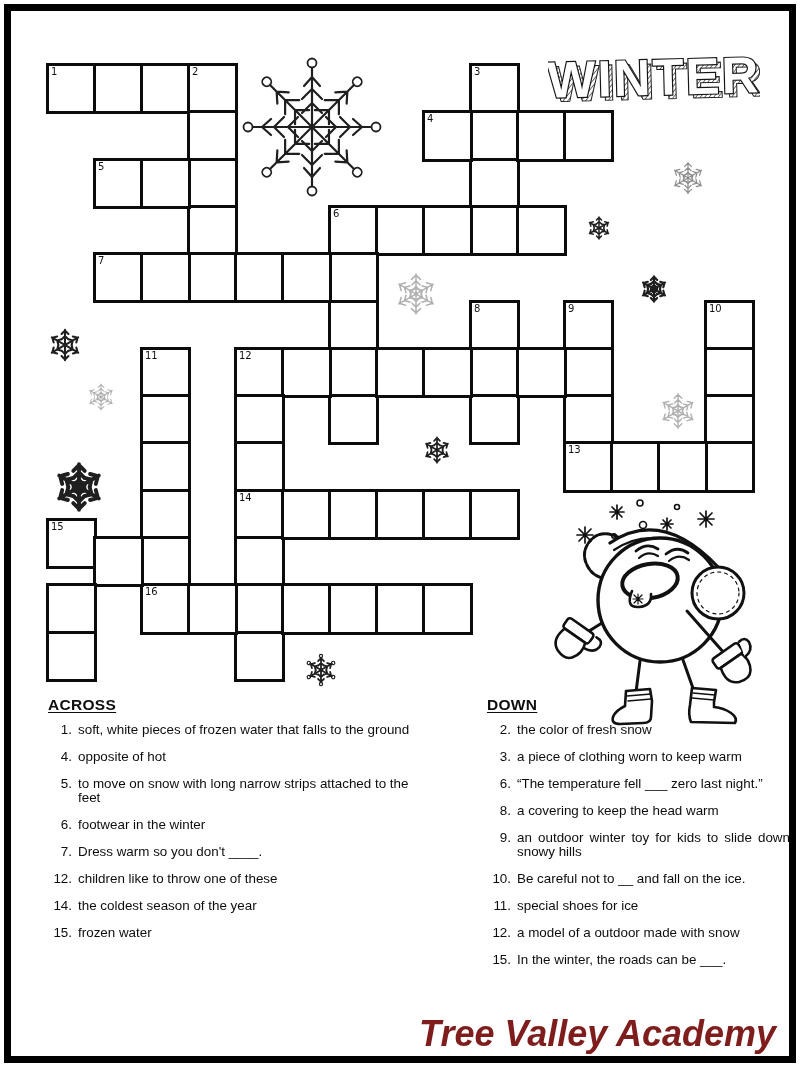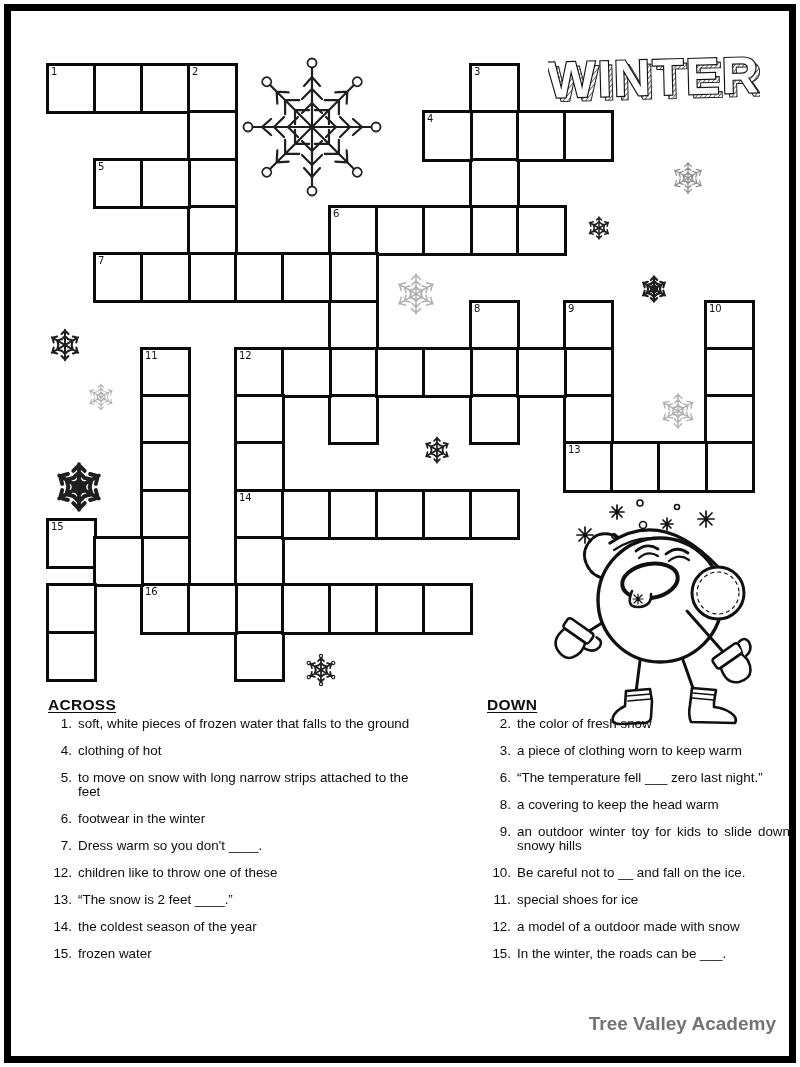--- a/index.html
+++ b/index.html
@@ -9,27 +9,27 @@
   #decor-svg{position:absolute;left:0;top:0;width:800px;height:1067px;}
   #grid{position:absolute;left:0;top:0;width:800px;height:700px;}
   .cell{position:absolute;background:#fff;outline:3px solid #0b0b0b;outline-offset:-1.5px;}
   .cellnum{position:absolute;top:1px;left:3px;font-size:10px;line-height:11px;
            font-family:"DejaVu Sans",sans-serif;color:#111;}
   #title-svg{position:absolute;left:548px;top:50px;}
   #char-svg{position:absolute;left:540px;top:495px;}
   .clues{position:absolute;}
   #across{left:48px;top:696px;width:382px;}
   #down{left:487px;top:696px;width:303px;}
-  .clues h2{font-size:15.5px;margin:0 0 3px 0;letter-spacing:.3px;
+  .clues h2{font-size:15.5px;margin:0 0 9px 0;letter-spacing:.3px;
             text-decoration:underline;text-underline-offset:2px;font-weight:bold;}
   .clue{display:flex;margin-bottom:12.5px;font-size:13.4px;line-height:14.4px;}
   .clue .cnum{flex:0 0 24px;text-align:right;margin-right:6px;}
   .clue .ctext{flex:1;}
   .clue.justify .ctext{text-align:justify;}
-  #footer{position:absolute;right:24px;top:1013px;font-size:19px;font-weight:bold;color:#737373;}
+  #footer{position:absolute;right:24px;top:1013px;font-size:36px;font-weight:bold;color:#7f1d1d;font-style:italic;}
 </style>
 </head>
 <body>
 
 <div class="page">
 
   <svg id="decor-svg" aria-hidden="true">
     <defs>
       <path id="arm-plain" d="M0,2 L0,-44 M0,-42 L-10,-32 M0,-42 L10,-32 M0,-26 L-9,-17 M0,-26 L9,-17" fill="none" stroke="currentColor" stroke-width="6" stroke-linecap="round"></path>
       <path id="arm-thin" d="M0,2 L0,-45 M0,-43 L-10,-33 M0,-43 L10,-33 M0,-30 L-9,-21 M0,-30 L9,-21 M0,-17 L-7,-9 M0,-17 L7,-9" fill="none" stroke="currentColor" stroke-width="3.5" stroke-linecap="round"></path>
@@ -291,41 +291,37 @@
 
   <div id="across" class="clues">
     <h2>ACROSS</h2>
     <div id="across-list">
         <div class="clue">
           <span class="cnum">1.</span>
           <span class="ctext">soft, white pieces of frozen water that falls to the ground</span>
         </div>
         <div class="clue">
           <span class="cnum">4.</span>
-          <span class="ctext">clothing of hot</span>
+          <span class="ctext">opposite of hot</span>
         </div>
         <div class="clue">
           <span class="cnum">5.</span>
           <span class="ctext">to move on snow with long narrow strips attached to the feet</span>
         </div>
         <div class="clue">
           <span class="cnum">6.</span>
           <span class="ctext">footwear in the winter</span>
         </div>
         <div class="clue">
           <span class="cnum">7.</span>
           <span class="ctext">Dress warm so you don't ____.</span>
         </div>
         <div class="clue">
           <span class="cnum">12.</span>
           <span class="ctext">children like to throw one of these</span>
-        </div>
-        <div class="clue">
-          <span class="cnum">13.</span>
-          <span class="ctext">“The snow is 2 feet ____.”</span>
         </div>
         <div class="clue">
           <span class="cnum">14.</span>
           <span class="ctext">the coldest season of the year</span>
         </div>
         <div class="clue">
           <span class="cnum">15.</span>
           <span class="ctext">frozen water</span>
         </div>
       </div>

